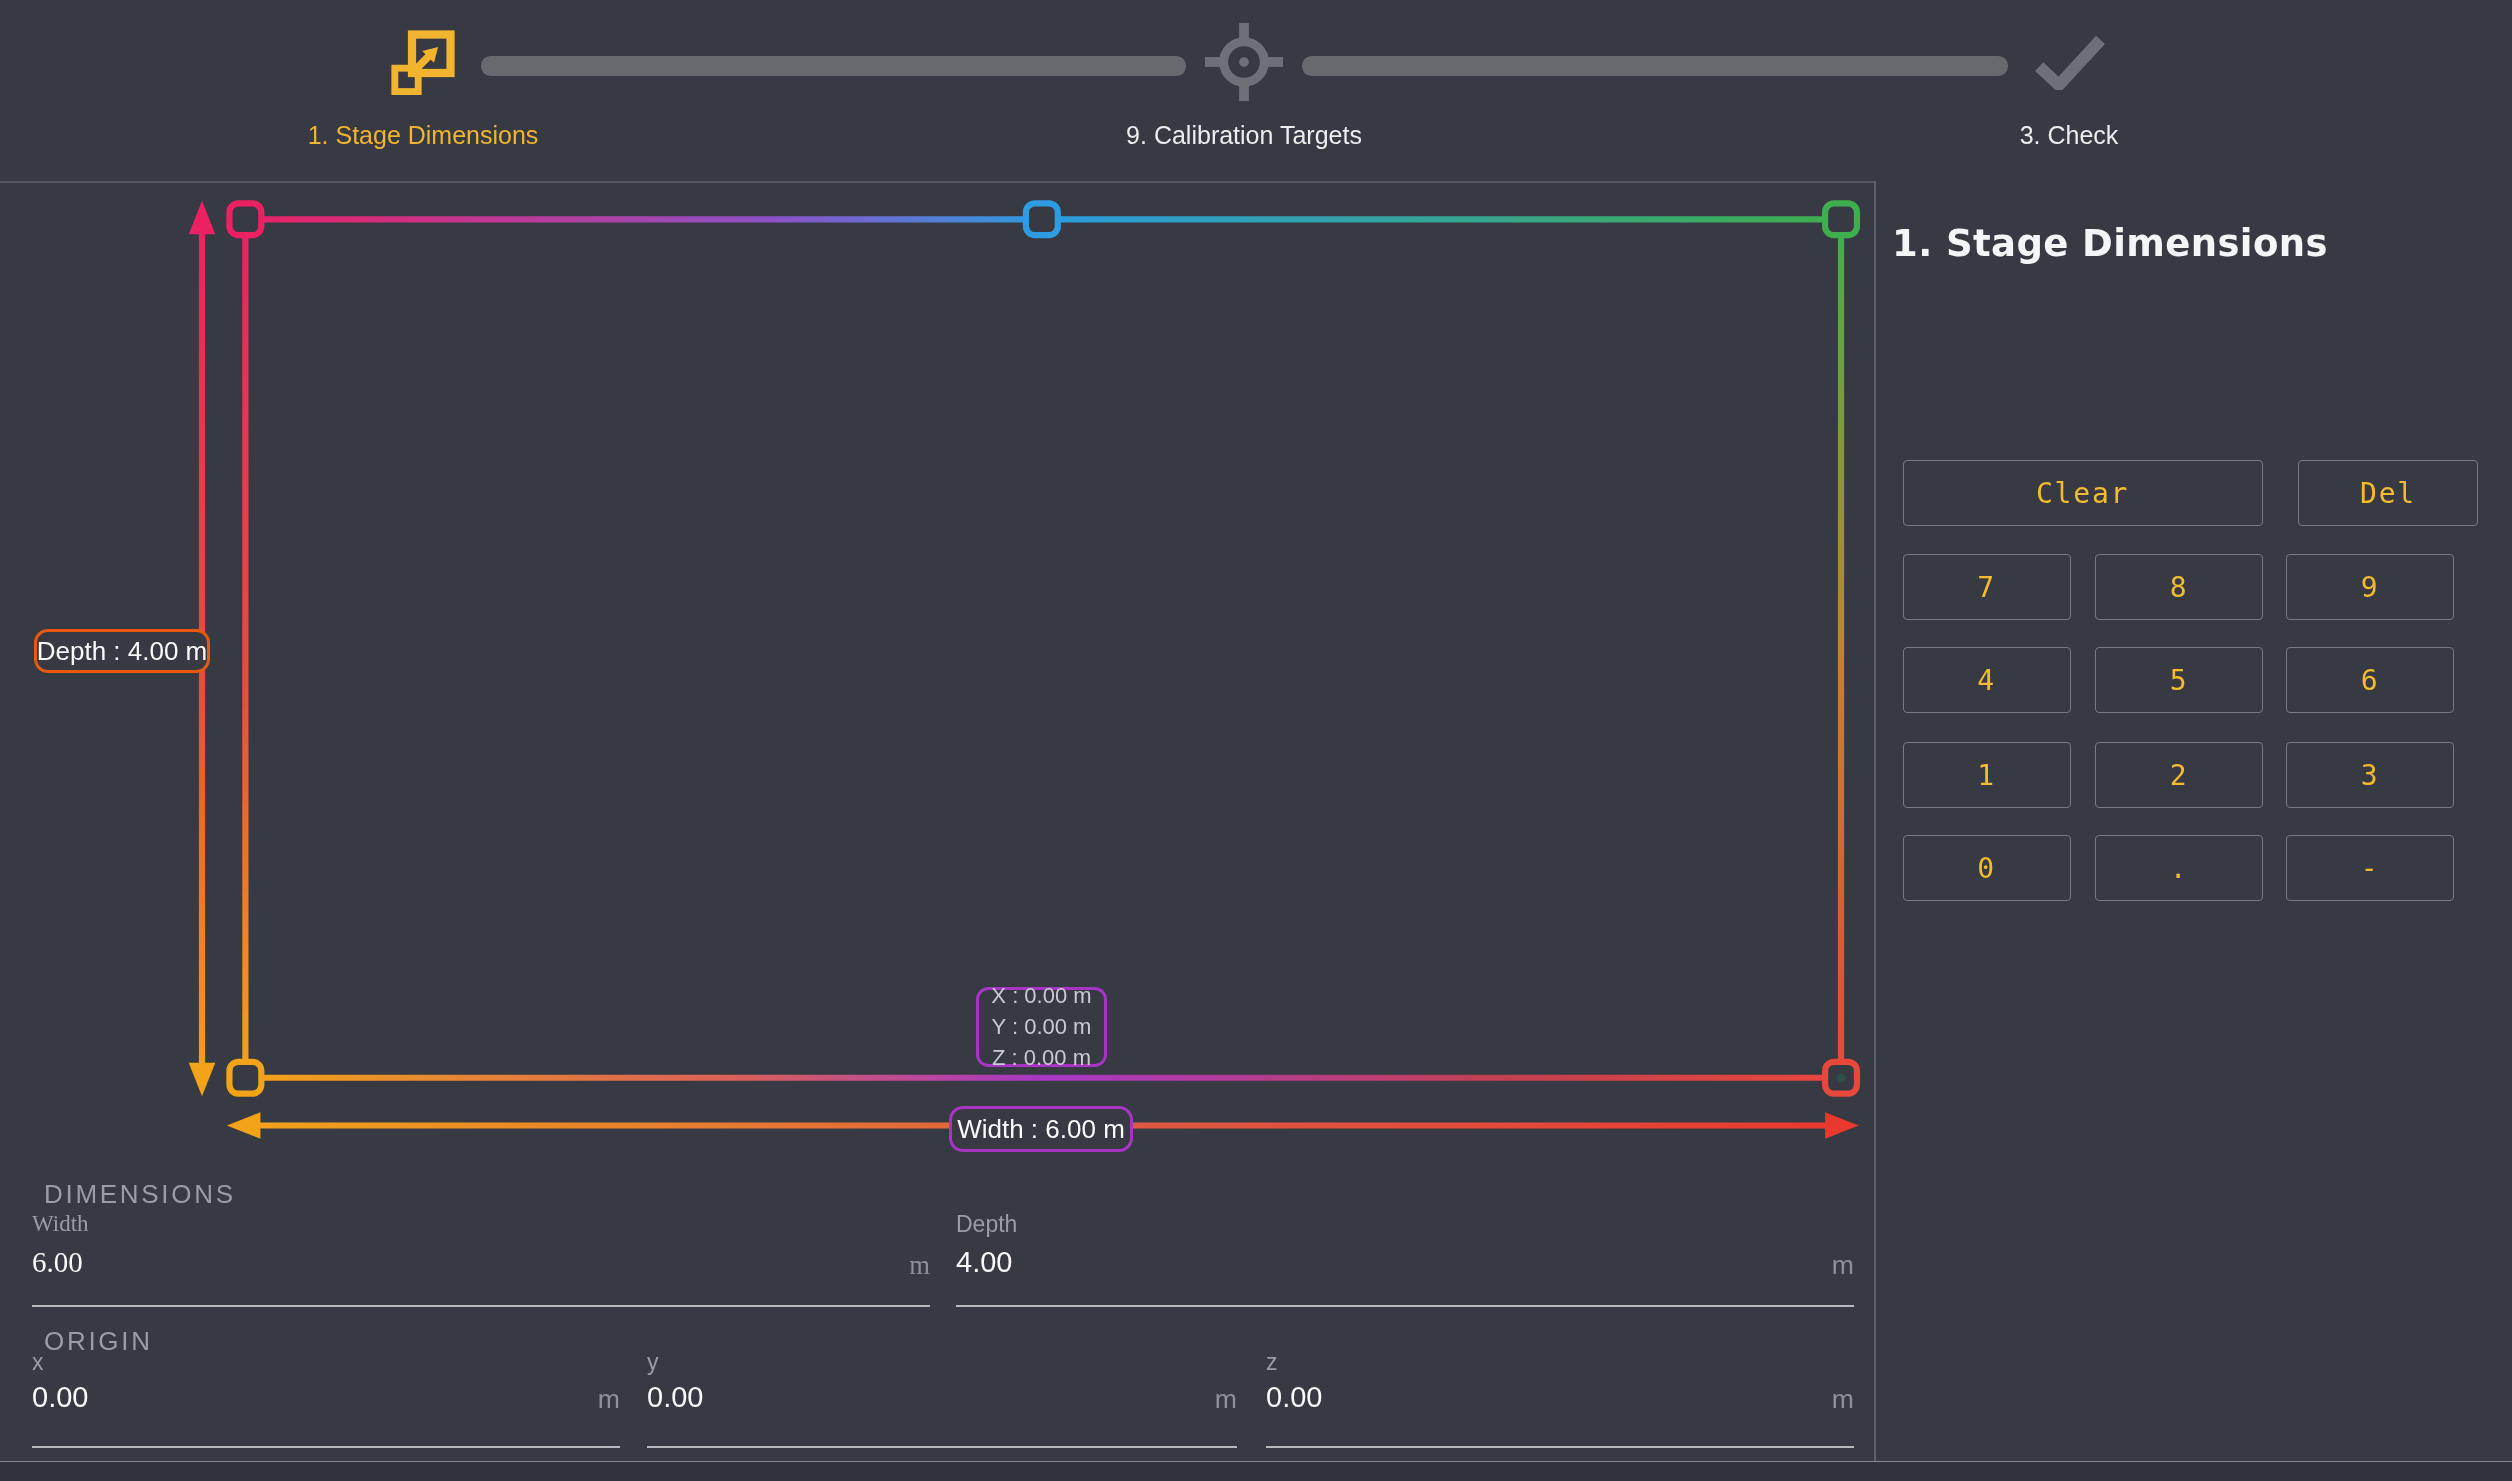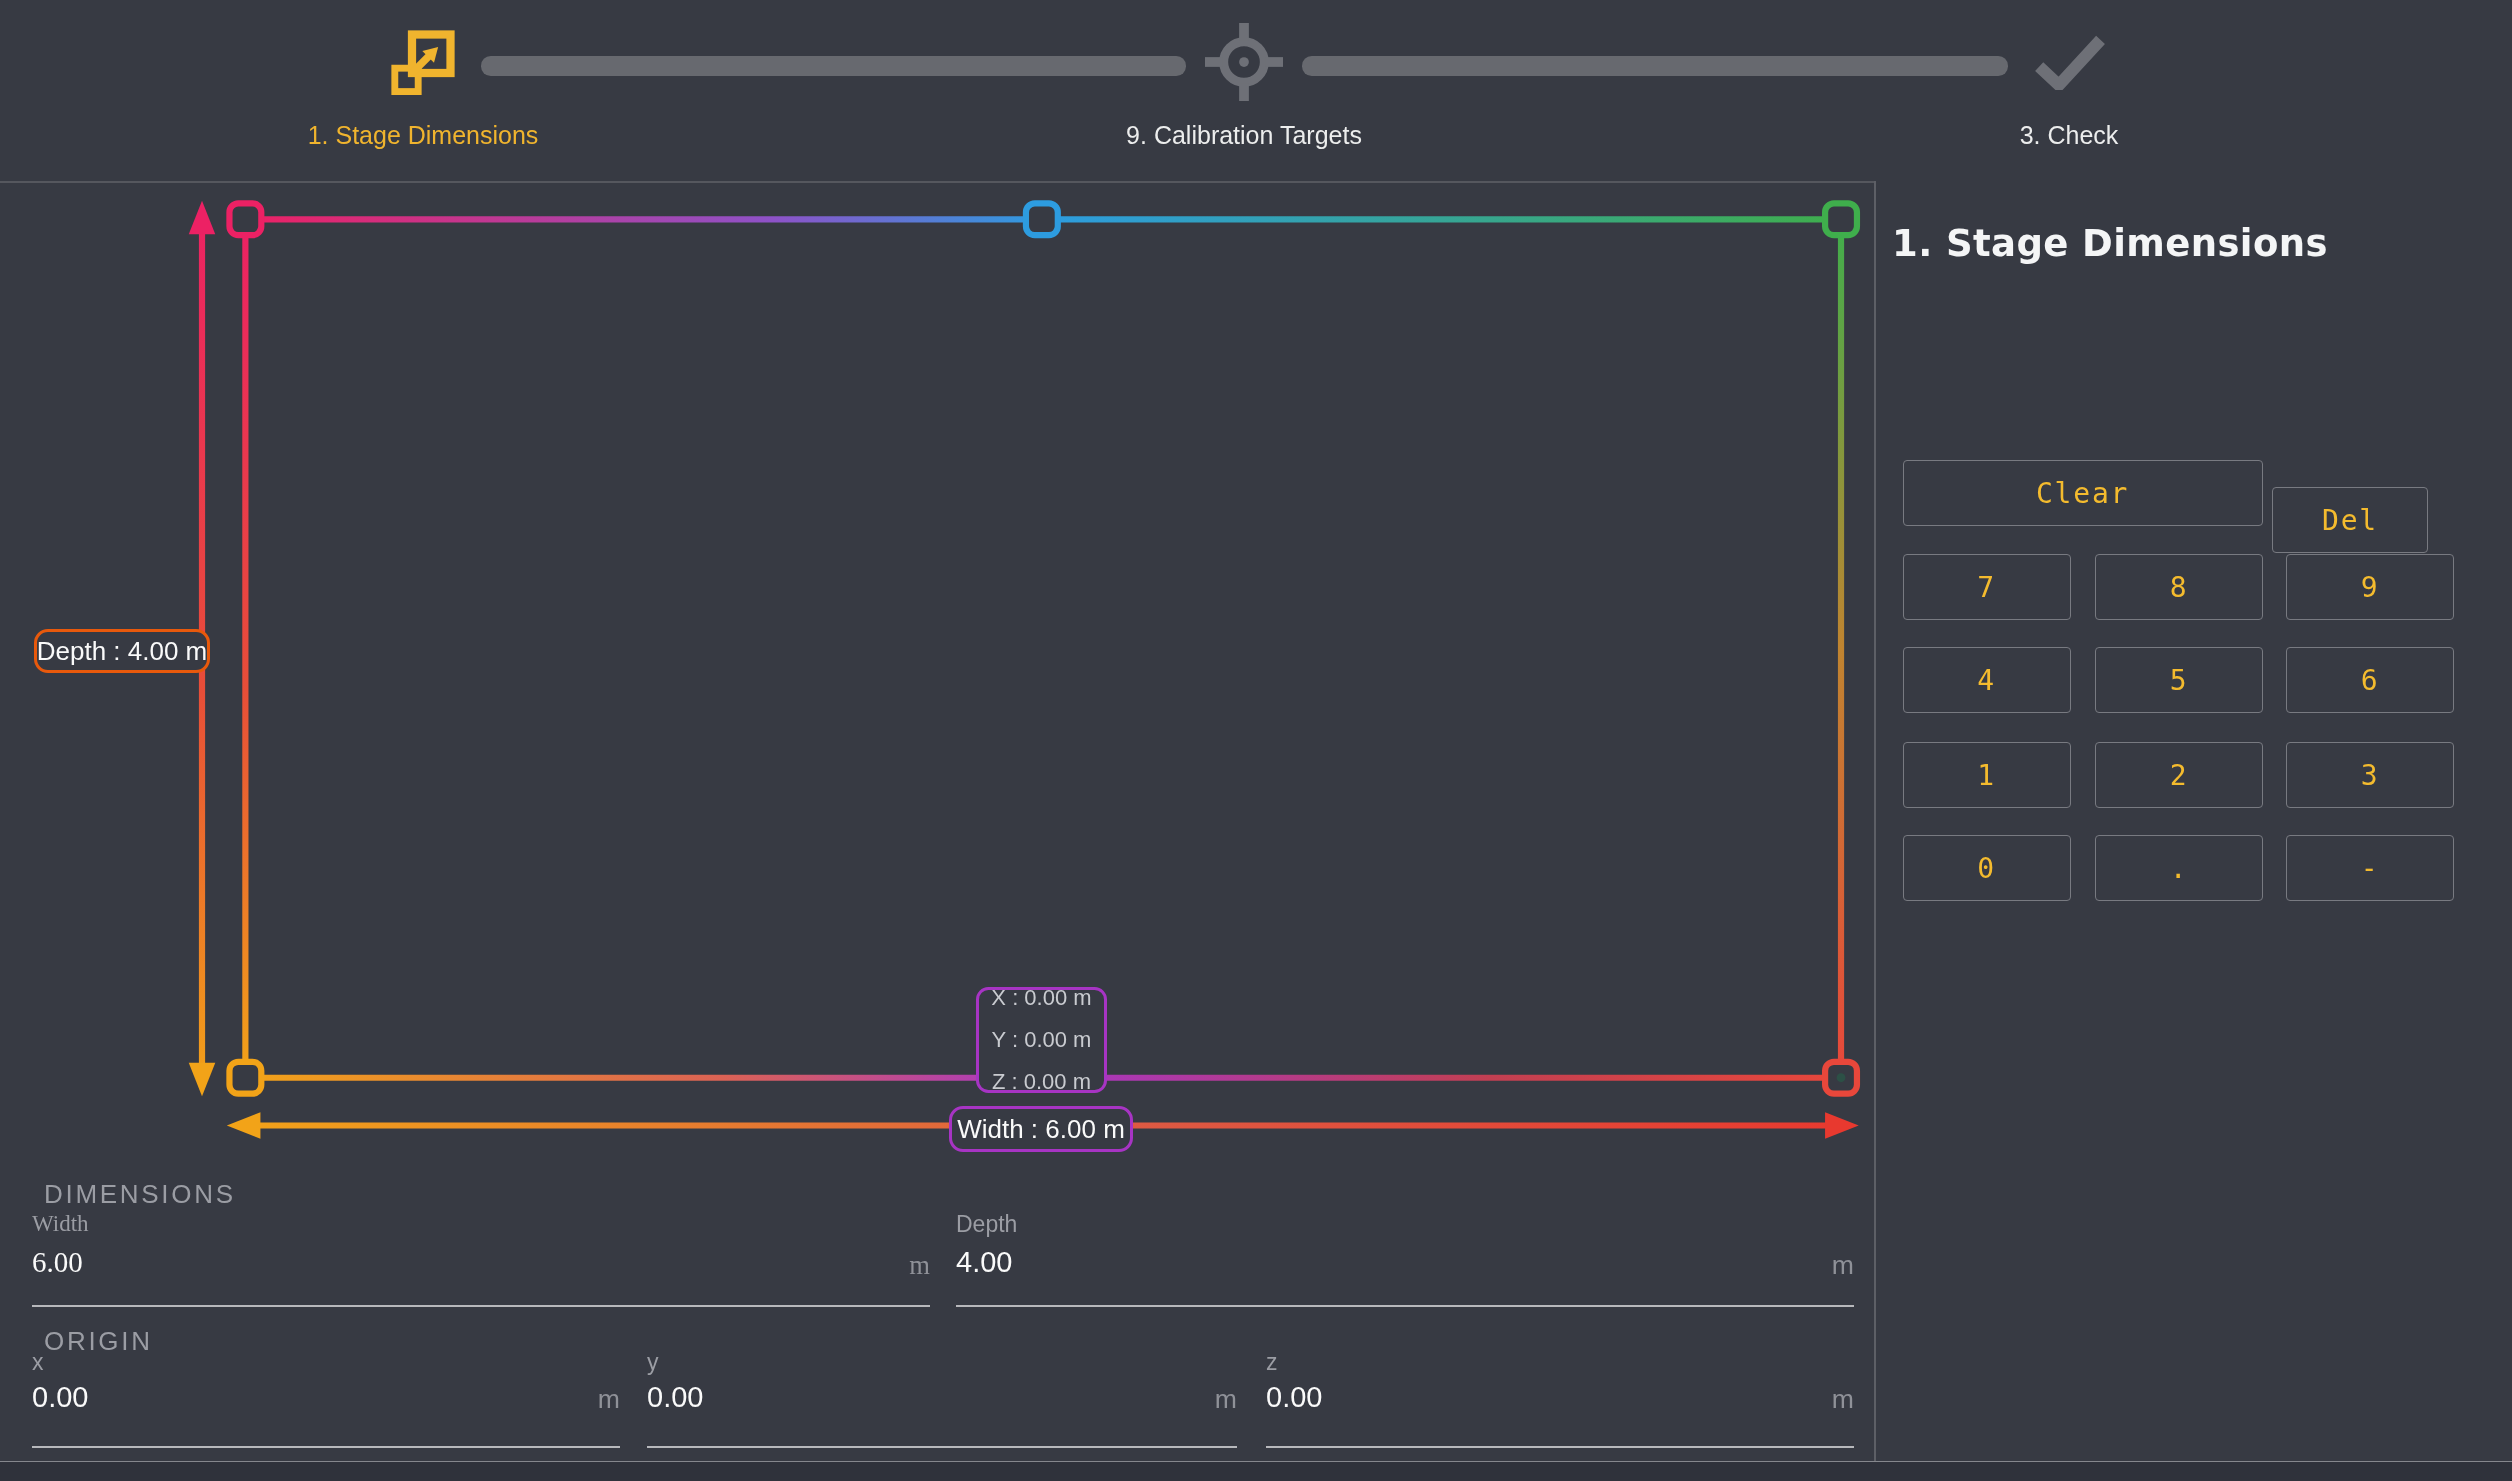--- a/index.html
+++ b/index.html
@@ -20,23 +20,23 @@
   
   .stage-svg{position:absolute; left:0; top:183px;}
   .tag{
     position:absolute; box-sizing:border-box; background:var(--bg,#373a43);
     display:flex; align-items:center; justify-content:center;
     border-radius:14px; font-size:26px; color:#fafafa; white-space:nowrap;
   }
   .depth-tag{left:34px; top:629px; width:176px; height:44px; border:3.5px solid var(--depth_label_border,#e8590c);}
   .width-tag{left:949px; top:1106px; width:184px; height:46px; border:3.5px solid var(--purple,#a734c4);}
   .xyz-tag{
-    left:976px; top:987px; width:131px; height:106px;
+    left:976px; top:987px; width:131px; height:80px;
     border:3.5px solid var(--purple,#a734c4); border-radius:12.4px;
-    flex-direction:column; gap:12px; font-size:22px; line-height:30px; color:#c9cbd0;
+    flex-direction:column; gap:1px; font-size:22px; line-height:30px; color:#c9cbd0;
   }
   
   .section-title{
     position:absolute; left:44px; font-size:26px; font-weight:normal;
     letter-spacing:2.7px; color:var(--muted,#9b9da4);
   }
   .field{position:absolute; box-sizing:border-box;}
   .f-label{position:absolute; left:0; top:0; font-size:23px; color:var(--muted,#9b9da4);}
   .f-value{position:absolute; left:0; font-size:29px; color:#fafafa;}
   .f-unit{position:absolute; right:0; font-size:26.6px; color:#8f9198;}
@@ -216,21 +216,21 @@
     <div class="f-unit">m</div>
     <div class="f-line"></div>
   </div>
 
   <div class="bottom-strip"></div>
 
   <aside class="panel">
     <h1 class="panel-title">1. Stage Dimensions</h1>
 
     <button class="kbtn" style="left:26.6px; top:277px; width:360px;">Clear</button>
-    <button class="kbtn" style="left:396px; top:277px; width:156px;margin-top:27px;">Del</button>
+    <button class="kbtn" style="left:422px; top:277px; width:180px;">Del</button>
 
     <button class="kbtn" style="left:26.6px;  top:371px; width:168px;">7</button>
     <button class="kbtn" style="left:219px; top:371px; width:168px;">8</button>
     <button class="kbtn" style="left:410px; top:371px; width:168px;">9</button>
 
     <button class="kbtn" style="left:26.6px;  top:464px; width:168px;">4</button>
     <button class="kbtn" style="left:219px; top:464px; width:168px;">5</button>
     <button class="kbtn" style="left:410px; top:464px; width:168px;">6</button>
 
     <button class="kbtn" style="left:26.6px;  top:559px; width:168px;">1</button>

